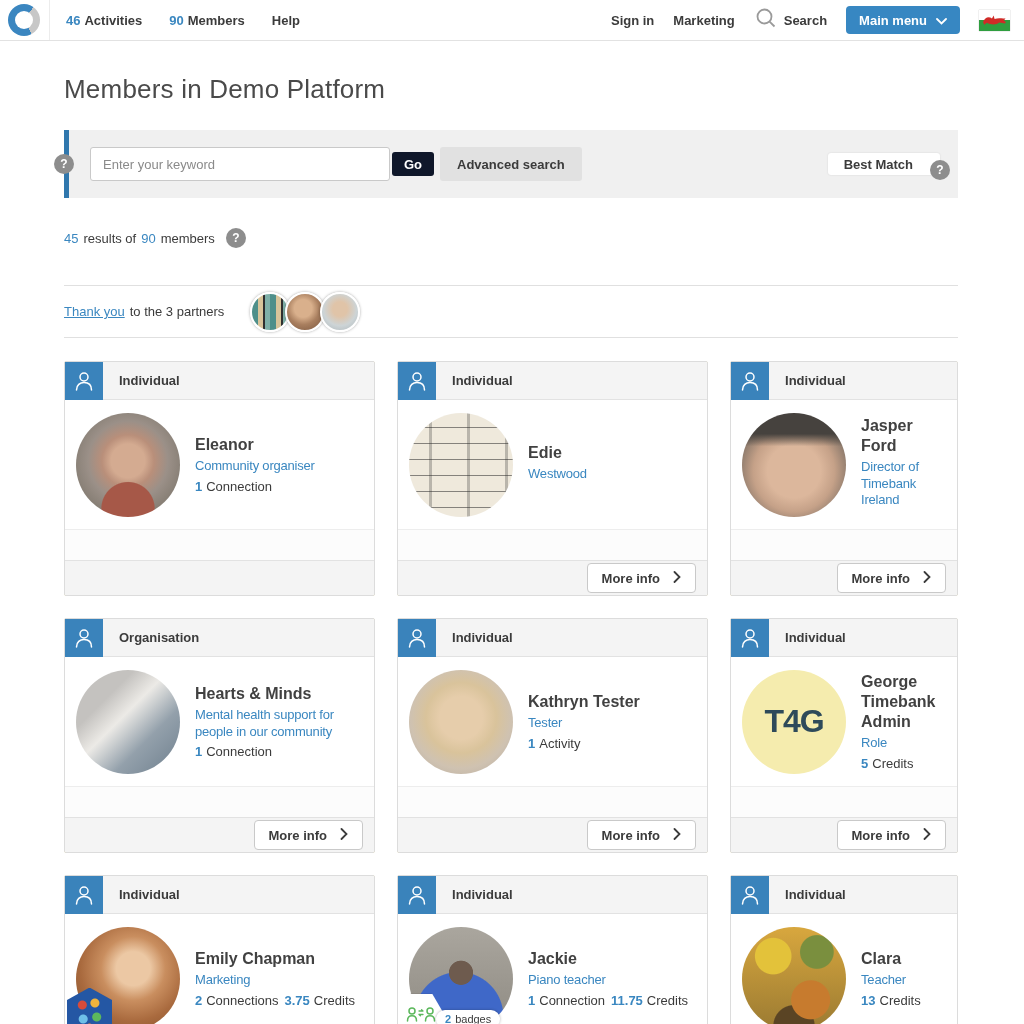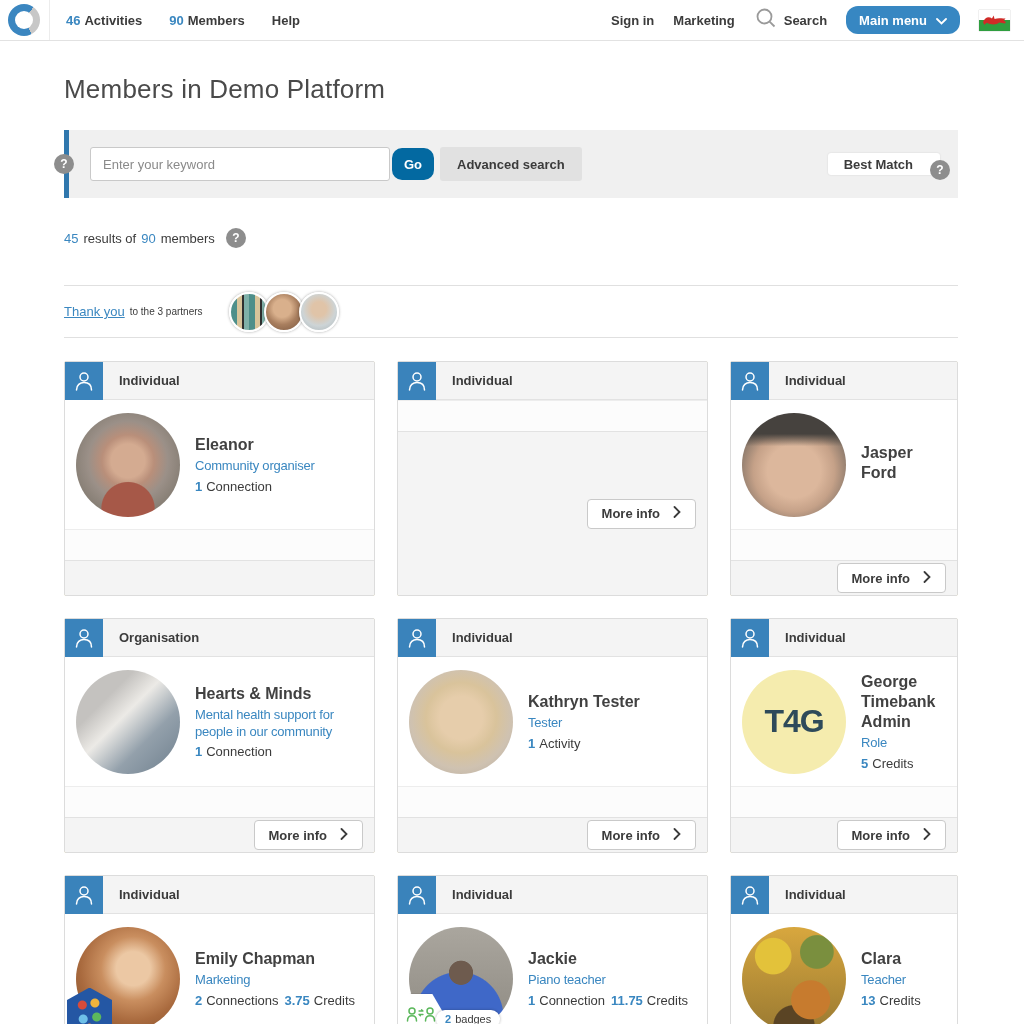--- a/index.html
+++ b/index.html
@@ -13,21 +13,21 @@
     background:conic-gradient(#3a86c0 0 10%, #c7c7c7 10% 42%, #3a86c0 42% 100%);
     position:relative; margin-right:9px; }
   .logo::after { content:""; position:absolute; inset:7px; background:#fff; border-radius:50%; }
   .topbar-sep { width:1px; align-self:stretch; background:#ececec; margin-right:16px; }
   .nav { display:flex; gap:27px; }
   .nav-item { font-size:13px; font-weight:700; color:#3b3b3b; cursor:pointer; white-space:nowrap; }
   .nav-item .cnt { color:#3a87c0; margin-right:4px; }
   .top-right { margin-left:auto; display:flex; align-items:center; gap:19px; }
   .top-link { font-size:13px; font-weight:700; color:#3b3b3b; cursor:pointer; }
   .search-top { display:flex; align-items:center; gap:6px; cursor:pointer; }
-  .mainmenu-btn { background:#3787c2; color:#fff; border:none; border-radius:12px;
+  .mainmenu-btn { background:#3787c2; color:#fff; border:none; border-radius:4px;
     height:28px; padding:0 13px; font-size:13px; font-weight:700;
     display:flex; align-items:center; gap:9px; cursor:pointer;
     font-family:inherit; }
   .flag { width:31px; height:21px; position:relative; flex:none;
     background:linear-gradient(#ffffff 0 50%, #2f9e3f 50% 100%);
     box-shadow:0 0 1px rgba(0,0,0,.35); overflow:hidden; }
 
   
   .content { width:894px; margin:0 auto 0 64px; }
   .page-title { margin-top:33px; font-size:26px; font-weight:500; color:#4a4a4a; letter-spacing:.2px; }
@@ -35,40 +35,40 @@
   .search-panel { margin-top:25px; height:68px; background:#f0f0f0;
     border-left:5px solid #3077ad; position:relative;
     display:flex; align-items:center; padding-left:21px; }
   .qmark { width:20px; height:20px; border-radius:50%; background:#8d8d8d; color:#fff;
     font-size:12px; font-weight:700; display:flex; align-items:center; justify-content:center;
     flex:none; cursor:pointer; }
   .qmark.panel-help { position:absolute; left:-15px; top:24px; }
   .kw-input { width:300px; height:34px; border:1px solid #c9c9c9; border-radius:3px;
     padding:0 12px; font-size:13px; font-family:inherit; color:#3b3b3b; background:#fff; }
   .kw-input::placeholder { color:#8a8a8a; }
-  .go-btn { height:32px; min-width:42px; margin-left:2px; background:#0369a1; color:#fff;
-    border:none; border-radius:10px; font-size:13px; font-weight:700; cursor:pointer; font-family:inherit; }
+  .go-btn { height:24px; min-width:42px; margin-left:2px; background:#0f172a; color:#fff;
+    border:none; border-radius:3px; font-size:13px; font-weight:700; cursor:pointer; font-family:inherit; }
   .adv-btn { height:34px; margin-left:6px; padding:0 17px; background:#e1e1e1; color:#3b3b3b;
     border:none; border-radius:3px; font-size:13px; font-weight:700; cursor:pointer; font-family:inherit; }
   .sort-box { margin-left:auto; margin-right:18px; position:relative; background:#fff;
     border-radius:3px; height:22px; padding:0 27px 0 16px; display:flex; align-items:center;
     font-size:13px; font-weight:700; color:#3b3b3b; cursor:pointer;
     box-shadow:0 0 2px rgba(0,0,0,.12); }
   .sort-box .qmark { position:absolute; right:-10px; top:7px; }
 
   .results-line { margin-top:30px; display:flex; align-items:center; gap:5px; font-size:13px; color:#3b3b3b; }
   .results-line .num { color:#3a87c0; font-weight:400; }
   .results-line .qmark { margin-left:6px; }
 
   .hr { border:none; border-top:1px solid #e0e0e0; margin:0; }
   .hr.first { margin-top:37px; }
 
   .thanks-row { height:51px; display:flex; align-items:center; }
   .thanks-link { font-size:13px; color:#3a87c0; text-decoration:underline; cursor:pointer; }
-  .thanks-text { font-size:10px; color:#3b3b3b; margin-left:5px; }
+  .thanks-text { font-size:13px; color:#3b3b3b; margin-left:5px; }
   .partner-avatars { display:flex; margin-left:26px; }
   .p-avatar { width:40px; height:40px; border-radius:50%; border:2px solid #fff;
     box-shadow:0 0 3px rgba(0,0,0,.35); cursor:pointer; }
   .p-avatar + .p-avatar { margin-left:-5px; }
   .pav-books { background:repeating-linear-gradient(90deg,#4e8f8a 0 6px,#d8c49a 6px 11px,#2f2f2f 11px 13px,#7fb0a8 13px 18px); }
   .pav-family { background:radial-gradient(circle at 45% 40%, #d9b08c 0 30%, #a97f5f 55%, #77543c 100%); }
   .pav-man { background:radial-gradient(circle at 50% 42%, #e0c4a8 0 26%, #cdd4d6 60%, #aab4b8 100%); }
 
   
   .grid { margin-top:23px; display:grid; grid-template-columns:repeat(3,1fr);
@@ -244,20 +244,28 @@
       <article class="card">
     <div class="card-top">
       <span class="type-icon">
         <svg width="24" height="24" viewBox="0 0 24 24" fill="none">
           <circle cx="12" cy="8" r="4" stroke="#fff" stroke-width="1.5"></circle>
           <path d="M4.5 21 C4.5 15.8 8 13.6 12 13.6 C16 13.6 19.5 15.8 19.5 21" stroke="#fff" stroke-width="1.5" stroke-linecap="round"></path>
         </svg>
       </span>
       <span class="type-label">Individual</span>
     </div>
+    <div class="card-body">
+      <div class="avatar av-edie"></div>
+      <div class="info">
+        <div class="name">Edie</div>
+        <div class="sub">Westwood</div>
+        <div class="stats"></div>
+      </div>
+    </div>
     <div class="card-strip"></div>
     <div class="card-foot">
       <button class="more-btn">
         <span class="more-lbl">More info</span>
         <span>
           <svg width="8" height="12" viewBox="0 0 8 12" fill="none">
             <path d="M1.5 1 L6.5 6 L1.5 11" stroke="#3b3b3b" stroke-width="1.8" stroke-linecap="round"></path>
           </svg>
         </span>
       </button>
@@ -270,20 +278,21 @@
           <circle cx="12" cy="8" r="4" stroke="#fff" stroke-width="1.5"></circle>
           <path d="M4.5 21 C4.5 15.8 8 13.6 12 13.6 C16 13.6 19.5 15.8 19.5 21" stroke="#fff" stroke-width="1.5" stroke-linecap="round"></path>
         </svg>
       </span>
       <span class="type-label">Individual</span>
     </div>
     <div class="card-body">
       <div class="avatar av-jasper"></div>
       <div class="info">
         <div class="name">Jasper Ford</div>
+        <div class="sub">Director of Timebank Ireland</div>
         <div class="stats"></div>
       </div>
     </div>
     <div class="card-strip"></div>
     <div class="card-foot">
       <button class="more-btn">
         <span class="more-lbl">More info</span>
         <span>
           <svg width="8" height="12" viewBox="0 0 8 12" fill="none">
             <path d="M1.5 1 L6.5 6 L1.5 11" stroke="#3b3b3b" stroke-width="1.8" stroke-linecap="round"></path>

